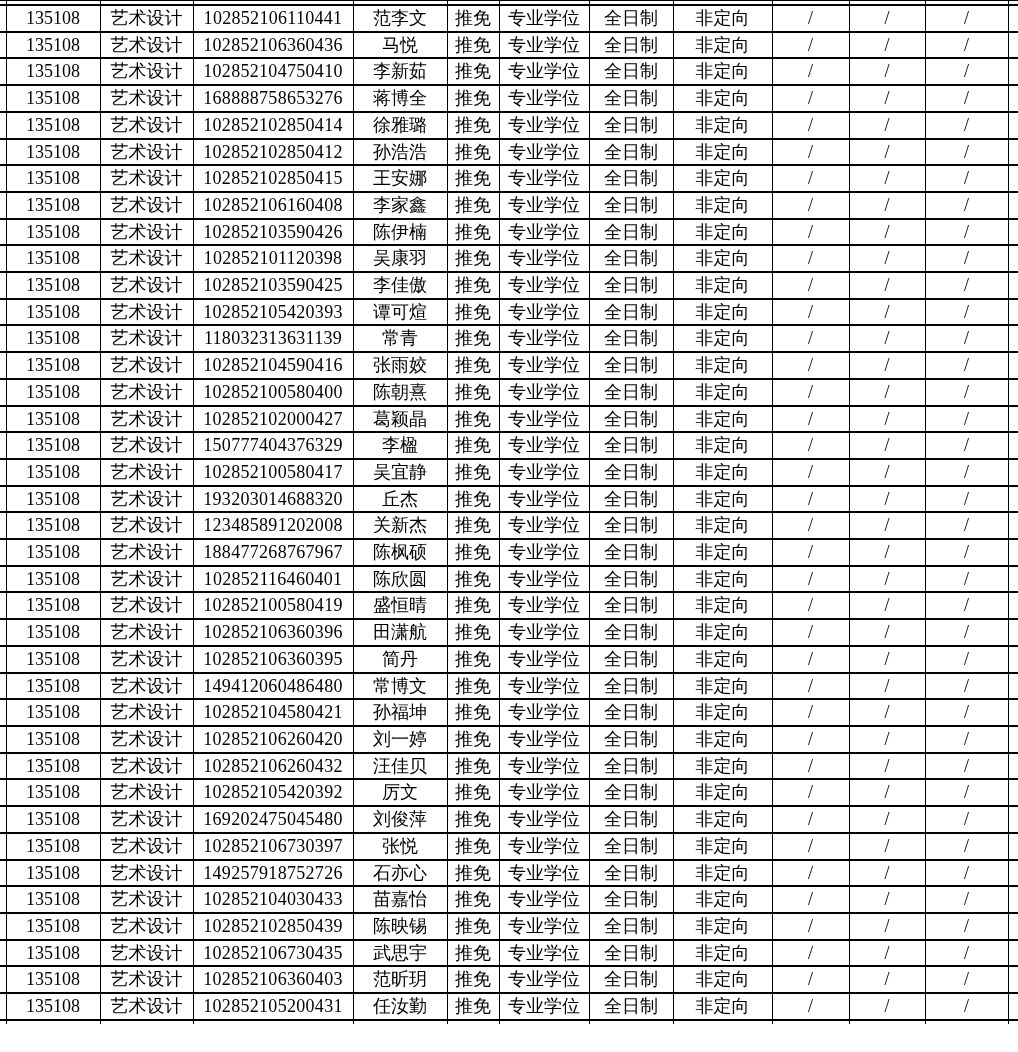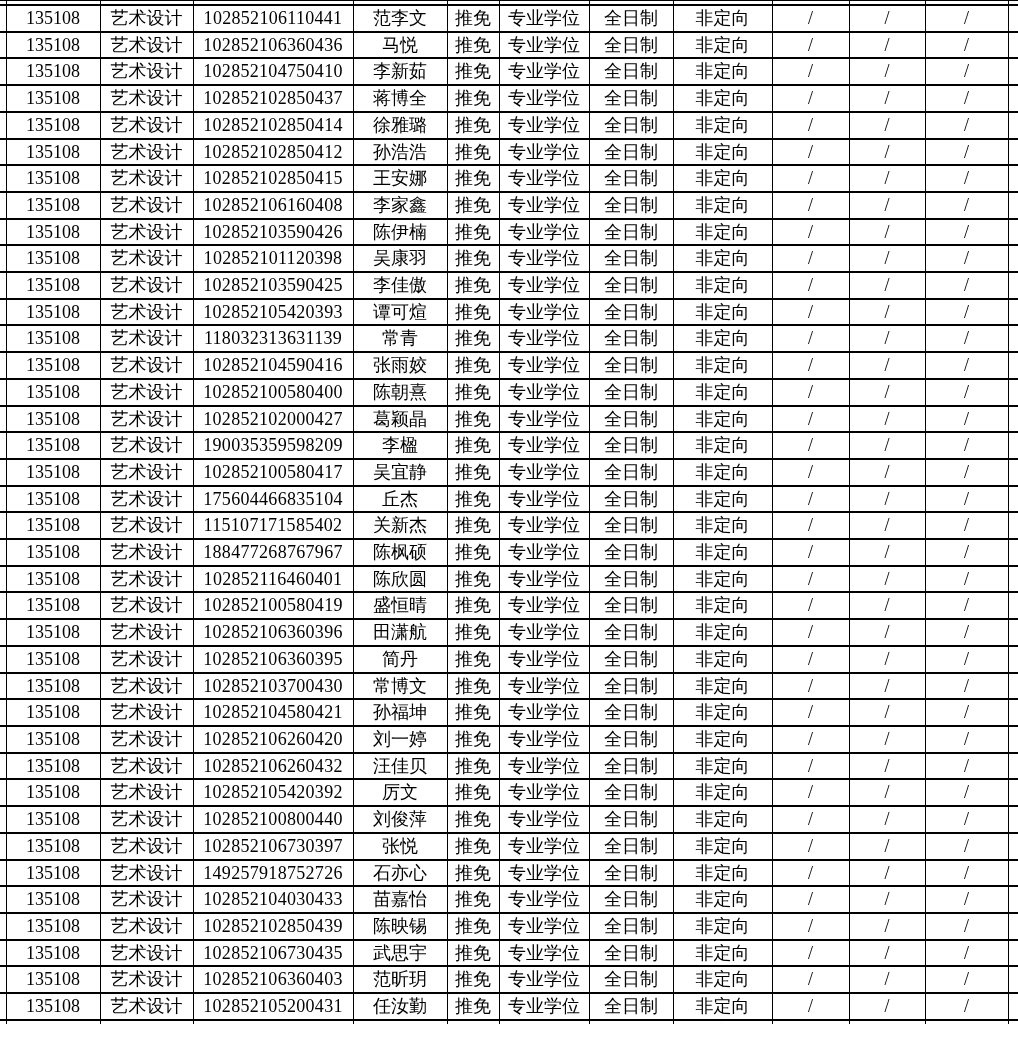--- a/index.html
+++ b/index.html
@@ -129,21 +129,21 @@
           <td class="col-orientation">非定向</td>
           <td class="col-blank-1">/</td>
           <td class="col-blank-2">/</td>
           <td class="col-blank-3">/</td>
           <td class="edge-r"></td>
         </tr>
         <tr>
           <td class="edge-l"></td>
           <td class="col-code">135108</td>
           <td class="col-major">艺术设计</td>
-          <td class="col-candidate-no">102852102850437</td>
+          <td class="col-candidate-no">168888758653276</td>
           <td class="col-name">蒋博全</td>
           <td class="col-admission-type">推免</td>
           <td class="col-degree-type">专业学位</td>
           <td class="col-study-mode">全日制</td>
           <td class="col-orientation">非定向</td>
           <td class="col-blank-1">/</td>
           <td class="col-blank-2">/</td>
           <td class="col-blank-3">/</td>
           <td class="edge-r"></td>
         </tr>
@@ -324,21 +324,21 @@
           <td class="col-orientation">非定向</td>
           <td class="col-blank-1">/</td>
           <td class="col-blank-2">/</td>
           <td class="col-blank-3">/</td>
           <td class="edge-r"></td>
         </tr>
         <tr>
           <td class="edge-l"></td>
           <td class="col-code">135108</td>
           <td class="col-major">艺术设计</td>
-          <td class="col-candidate-no">190035359598209</td>
+          <td class="col-candidate-no">150777404376329</td>
           <td class="col-name">李楹</td>
           <td class="col-admission-type">推免</td>
           <td class="col-degree-type">专业学位</td>
           <td class="col-study-mode">全日制</td>
           <td class="col-orientation">非定向</td>
           <td class="col-blank-1">/</td>
           <td class="col-blank-2">/</td>
           <td class="col-blank-3">/</td>
           <td class="edge-r"></td>
         </tr>
@@ -354,36 +354,36 @@
           <td class="col-orientation">非定向</td>
           <td class="col-blank-1">/</td>
           <td class="col-blank-2">/</td>
           <td class="col-blank-3">/</td>
           <td class="edge-r"></td>
         </tr>
         <tr>
           <td class="edge-l"></td>
           <td class="col-code">135108</td>
           <td class="col-major">艺术设计</td>
-          <td class="col-candidate-no">175604466835104</td>
+          <td class="col-candidate-no">193203014688320</td>
           <td class="col-name">丘杰</td>
           <td class="col-admission-type">推免</td>
           <td class="col-degree-type">专业学位</td>
           <td class="col-study-mode">全日制</td>
           <td class="col-orientation">非定向</td>
           <td class="col-blank-1">/</td>
           <td class="col-blank-2">/</td>
           <td class="col-blank-3">/</td>
           <td class="edge-r"></td>
         </tr>
         <tr>
           <td class="edge-l"></td>
           <td class="col-code">135108</td>
           <td class="col-major">艺术设计</td>
-          <td class="col-candidate-no">115107171585402</td>
+          <td class="col-candidate-no">123485891202008</td>
           <td class="col-name">关新杰</td>
           <td class="col-admission-type">推免</td>
           <td class="col-degree-type">专业学位</td>
           <td class="col-study-mode">全日制</td>
           <td class="col-orientation">非定向</td>
           <td class="col-blank-1">/</td>
           <td class="col-blank-2">/</td>
           <td class="col-blank-3">/</td>
           <td class="edge-r"></td>
         </tr>
@@ -459,21 +459,21 @@
           <td class="col-orientation">非定向</td>
           <td class="col-blank-1">/</td>
           <td class="col-blank-2">/</td>
           <td class="col-blank-3">/</td>
           <td class="edge-r"></td>
         </tr>
         <tr>
           <td class="edge-l"></td>
           <td class="col-code">135108</td>
           <td class="col-major">艺术设计</td>
-          <td class="col-candidate-no">102852103700430</td>
+          <td class="col-candidate-no">149412060486480</td>
           <td class="col-name">常博文</td>
           <td class="col-admission-type">推免</td>
           <td class="col-degree-type">专业学位</td>
           <td class="col-study-mode">全日制</td>
           <td class="col-orientation">非定向</td>
           <td class="col-blank-1">/</td>
           <td class="col-blank-2">/</td>
           <td class="col-blank-3">/</td>
           <td class="edge-r"></td>
         </tr>
@@ -534,21 +534,21 @@
           <td class="col-orientation">非定向</td>
           <td class="col-blank-1">/</td>
           <td class="col-blank-2">/</td>
           <td class="col-blank-3">/</td>
           <td class="edge-r"></td>
         </tr>
         <tr>
           <td class="edge-l"></td>
           <td class="col-code">135108</td>
           <td class="col-major">艺术设计</td>
-          <td class="col-candidate-no">102852100800440</td>
+          <td class="col-candidate-no">169202475045480</td>
           <td class="col-name">刘俊萍</td>
           <td class="col-admission-type">推免</td>
           <td class="col-degree-type">专业学位</td>
           <td class="col-study-mode">全日制</td>
           <td class="col-orientation">非定向</td>
           <td class="col-blank-1">/</td>
           <td class="col-blank-2">/</td>
           <td class="col-blank-3">/</td>
           <td class="edge-r"></td>
         </tr>

